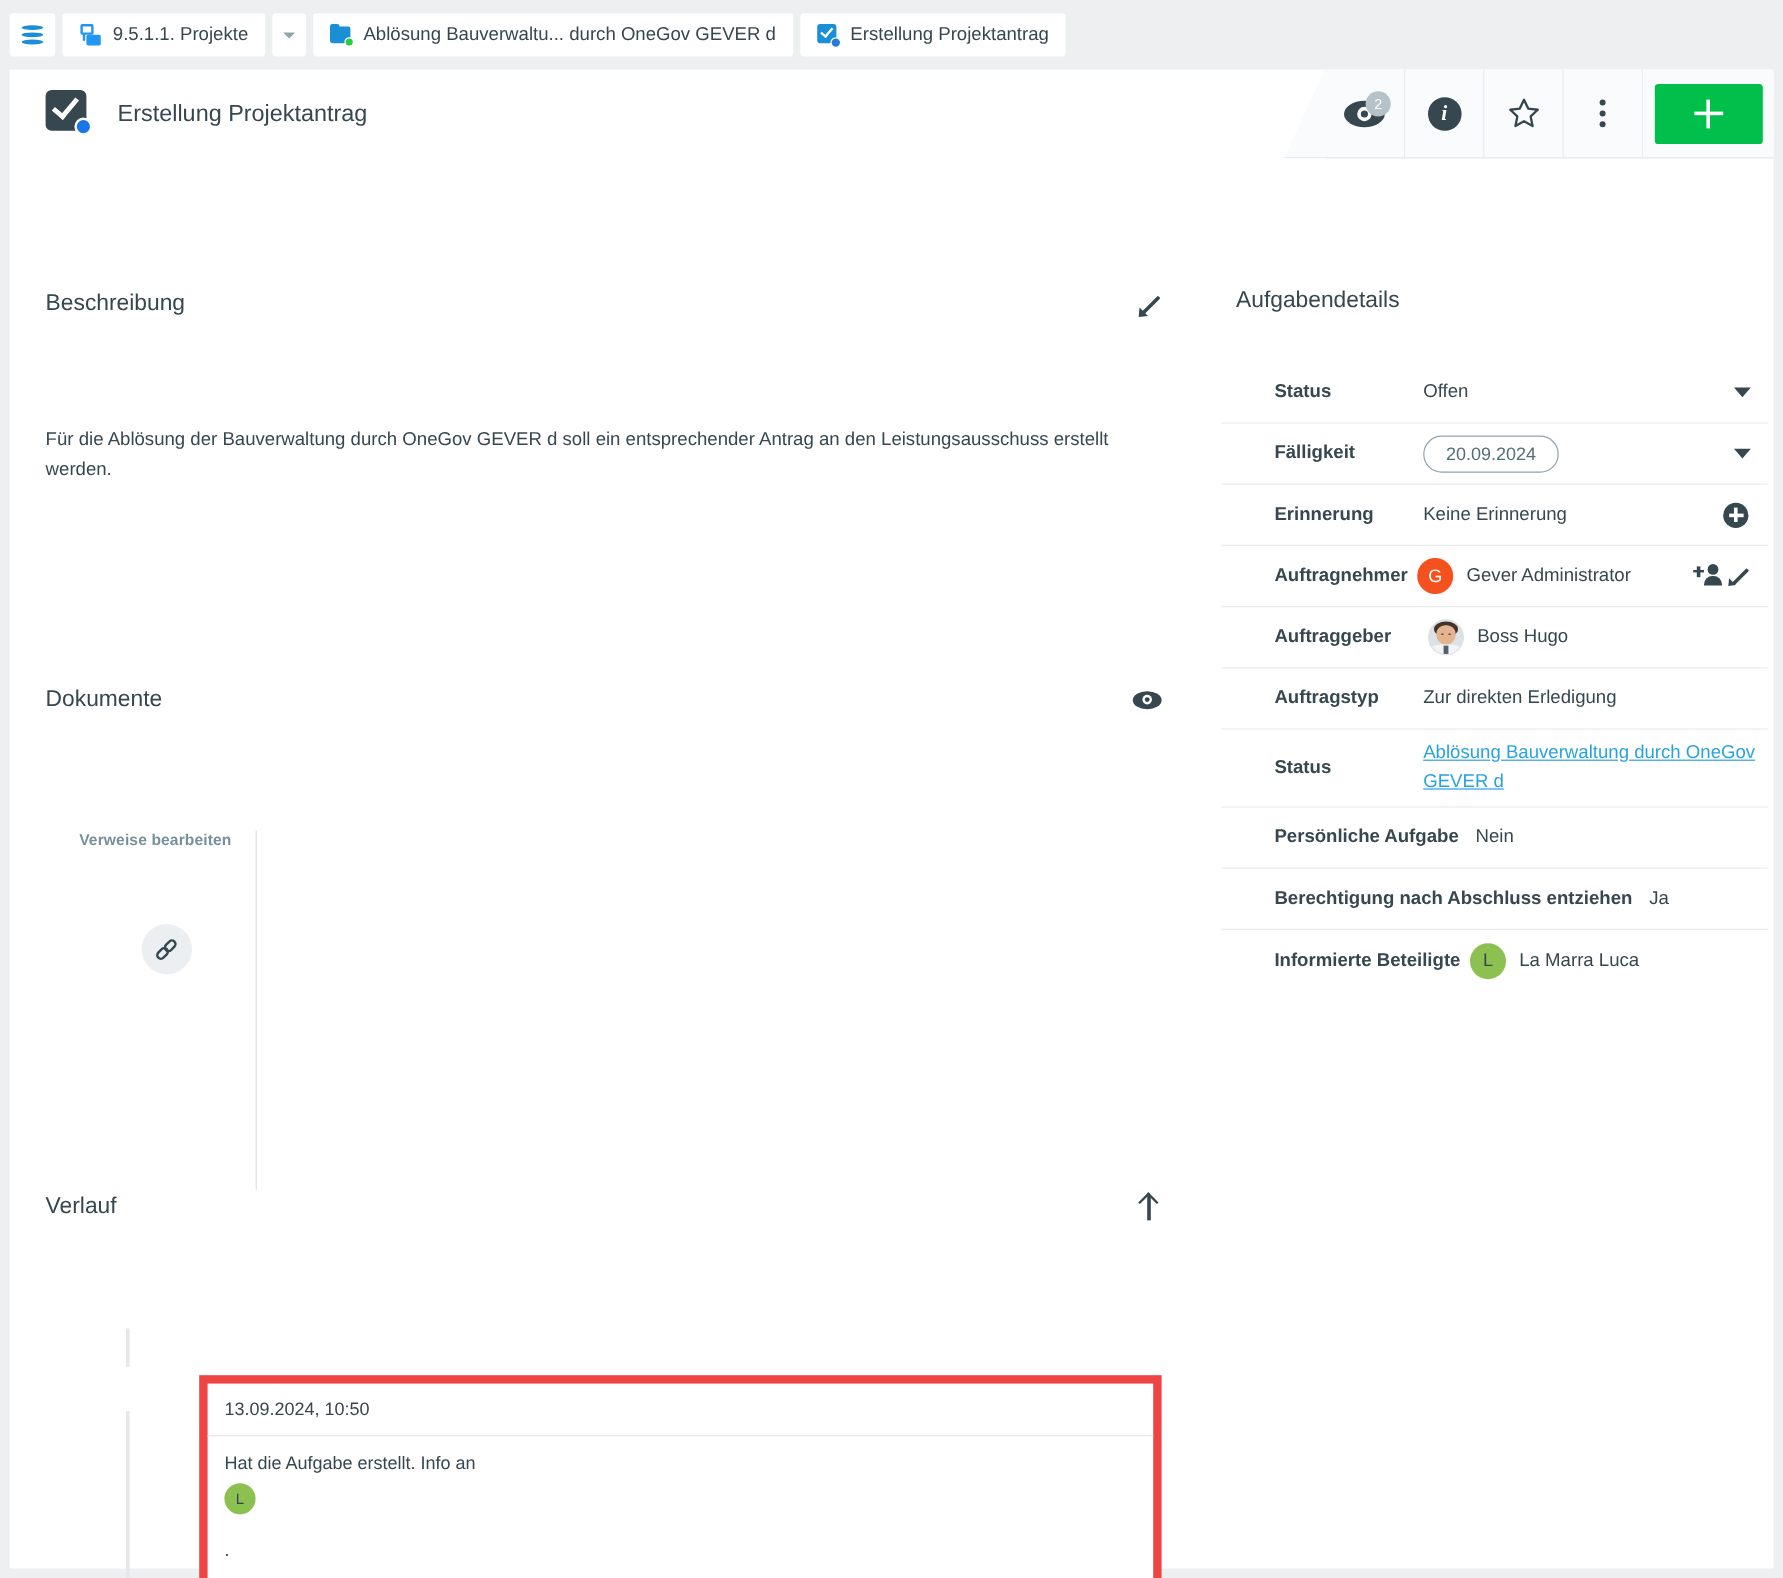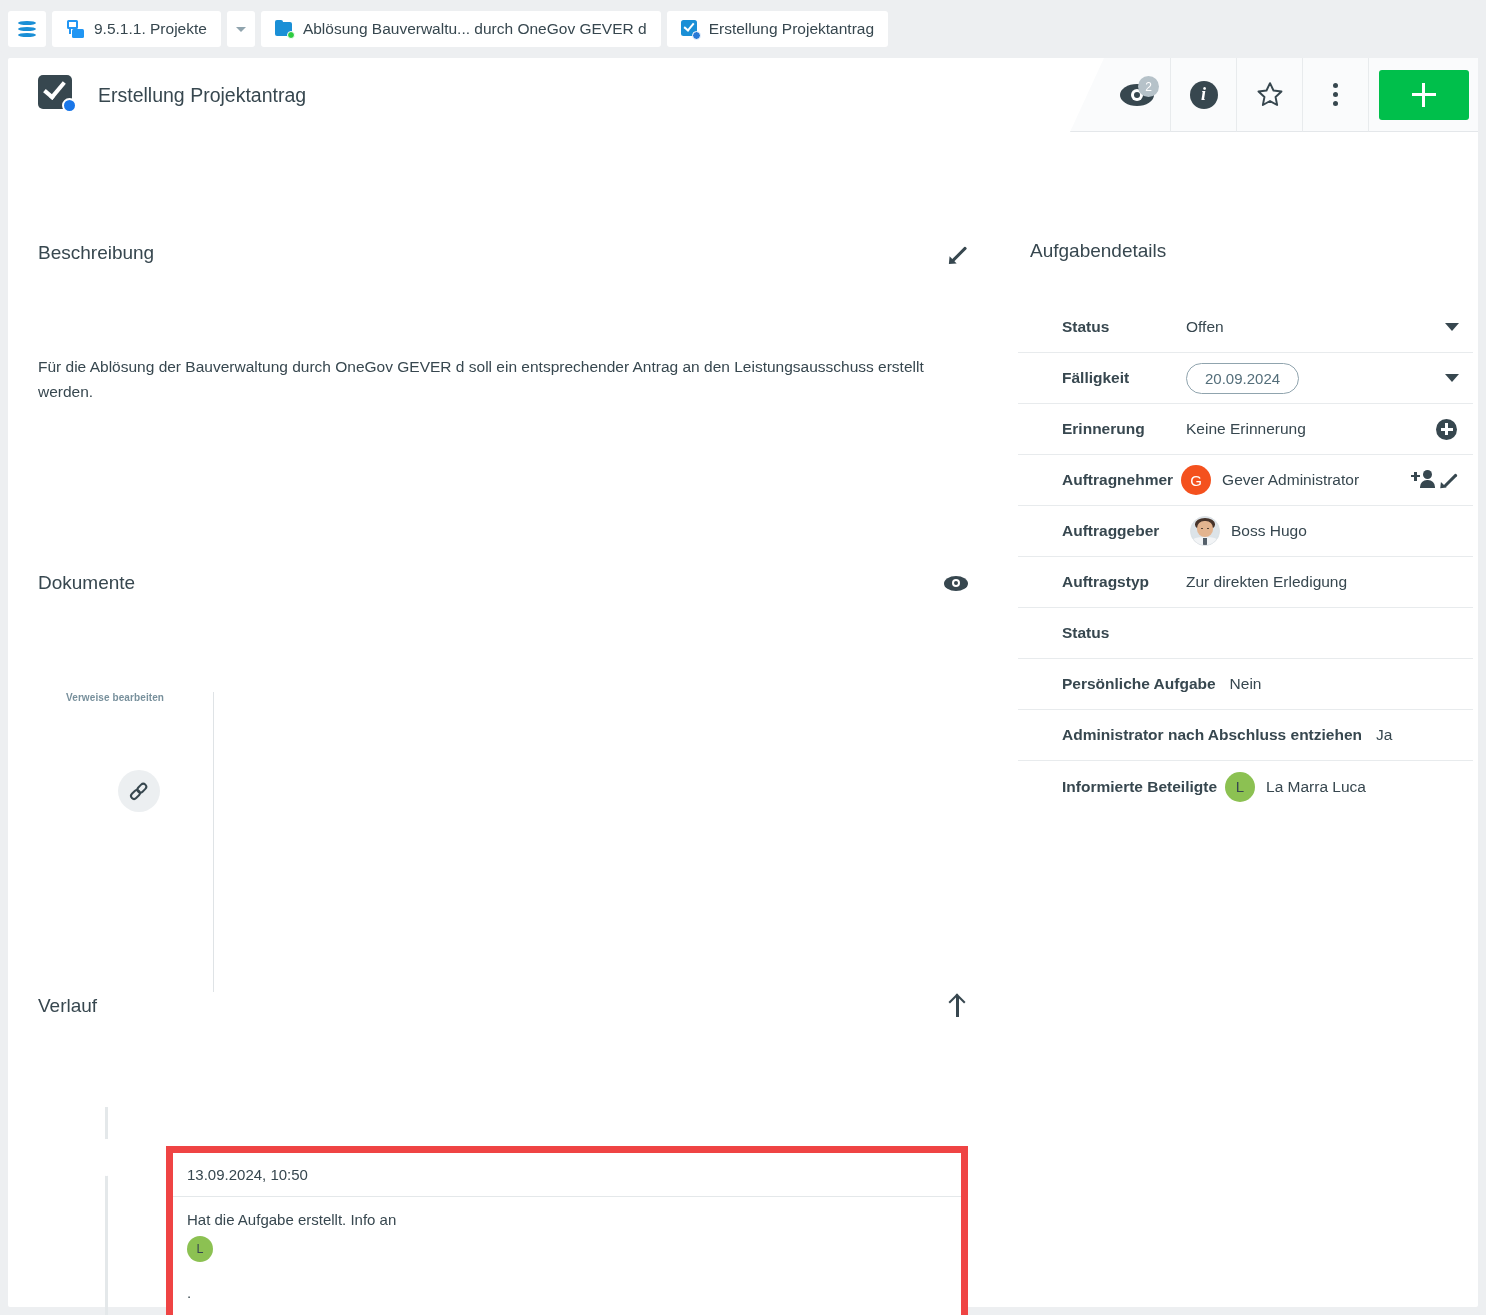--- a/index.html
+++ b/index.html
@@ -193,21 +193,21 @@
      background:#37474f;border-radius:50%; }
   .eye-sm .pup { position:absolute;left:8px;top:3px;width:8px;height:8px;
      border-radius:50%;background:#fff;}
   .eye-sm .pup::after{content:"";position:absolute;left:2px;top:2px;width:4px;height:4px;
      border-radius:50%;background:#37474f;}
 
   
   .docs-box { position:absolute; left:30px; top:550px; width:930px; height:310px; }
   .docs-divider { position:absolute; left:175px; top:10px; width:1px; height:300px;
                   background:#dfe3e6; }
-  .docs-label { position:absolute; left:28px; top:10px; font-size:10px;
+  .docs-label { position:absolute; left:28px; top:10px; font-size:13px;
                 font-weight:bold; color:#78909c; letter-spacing:.1px;}
   .link-btn {
     position:absolute; left:80px; top:88px;
     width:42px;height:42px;border-radius:50%;background:#eceff1;
     display:flex;align-items:center;justify-content:center; cursor:pointer;
   }
   .link-ic { position:relative; width:20px; height:20px; transform:rotate(-45deg); }
   .link-ic i { position:absolute; width:12px; height:8px;
      border:2.2px solid #37474f; border-radius:5px; }
   .link-ic i:nth-child(1){ left:-1px; top:6px; }
@@ -509,29 +509,30 @@
         </span>
       </div>
 
       <div class="drow">
         <span class="dlabel w">Auftragstyp</span>
         <span class="dvalue">Zur direkten Erledigung</span>
       </div>
 
       <div class="drow">
         <span class="dlabel w">Status</span>
+        <span class="dvalue link">Ablösung Bauverwaltung durch OneGov GEVER d</span>
       </div>
 
       <div class="drow">
         <span class="dlabel">Persönliche Aufgabe</span>
         <span class="dvalue" style="padding-left:14px;">Nein</span>
       </div>
 
       <div class="drow">
-        <span class="dlabel">Administrator nach Abschluss entziehen</span>
+        <span class="dlabel">Berechtigung nach Abschluss entziehen</span>
         <span class="dvalue" style="padding-left:14px;">Ja</span>
       </div>
 
       <div class="drow">
         <span class="dlabel">Informierte Beteiligte</span>
         <span class="person">
           <span class="ava" style="background:#8cc152;color:#37474f;">L</span>
           <span class="pname">La Marra Luca</span>
         </span>
       </div>

